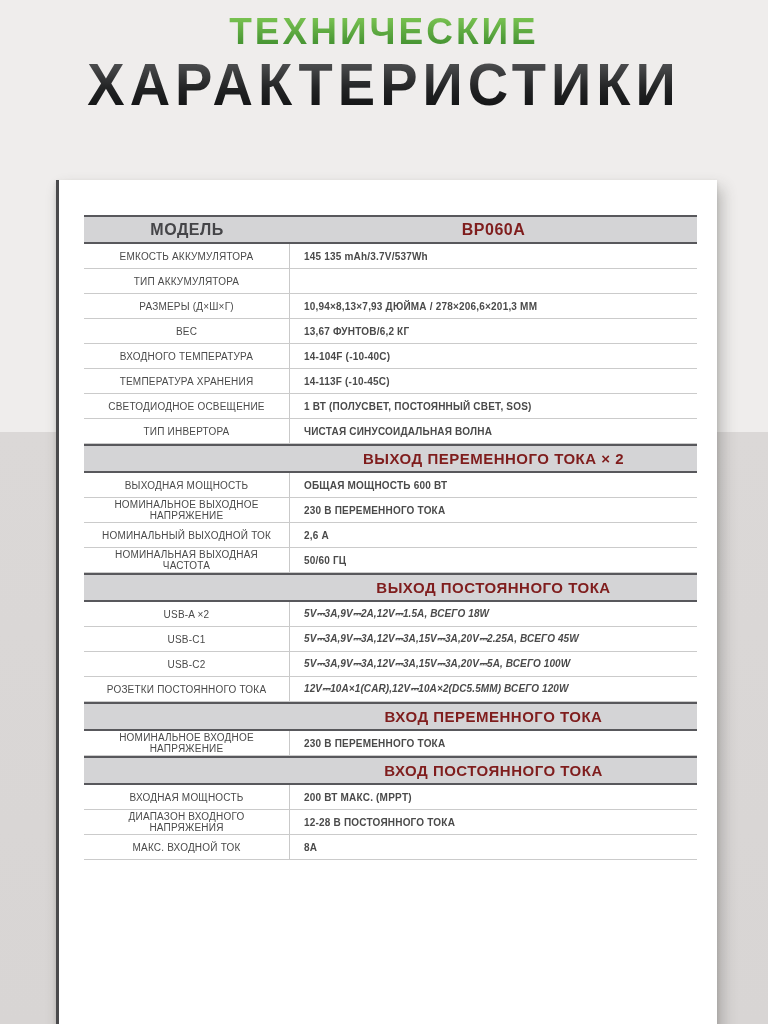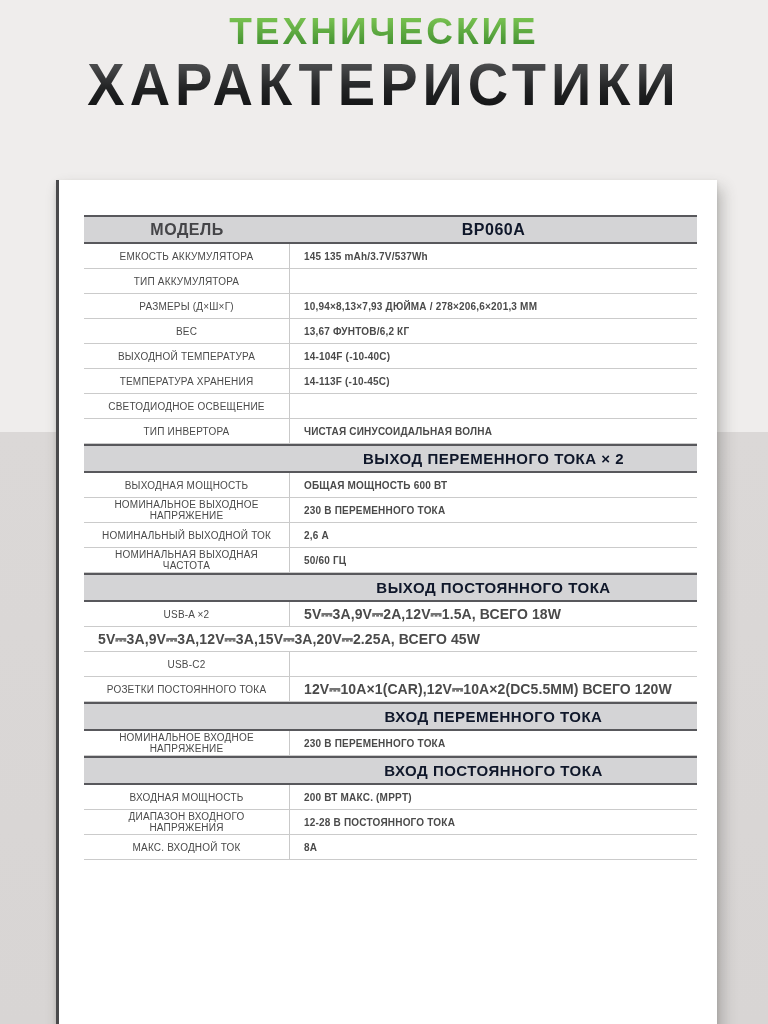--- a/index.html
+++ b/index.html
@@ -43,37 +43,37 @@
     display: flex; align-items: center; height: 29px;
     background: #d4d4d6;
     border-top: 2px solid #58585c; border-bottom: 2px solid #58585c;
   }
   .bar-cell-left {
     width: 206px; text-align: center;
     font-size: 16px; font-weight: bold; letter-spacing: 0.5px; color: #454548;
   }
   .bar-cell-right {
     flex: 1; text-align: center;
-    font-size: 16px; font-weight: bold; letter-spacing: 0.5px; color: #0f172a;
+    font-size: 16px; font-weight: bold; letter-spacing: 0.5px; color: #7f1d1d;
   }
   .section-bar .bar-cell-right { font-size: 15px; }
 
   .data-row { display: flex; align-items: stretch; height: 25px; border-bottom: 1px solid #cbcbcb; }
   .cell-label {
     width: 206px; border-right: 1px solid #c9c9c9;
     display: flex; align-items: center; justify-content: center; text-align: center;
     font-size: 10px; font-weight: normal; letter-spacing: 0.2px; color: #4a4a4a;
     padding: 0 6px;
   }
   .cell-value {
     flex: 1; display: flex; align-items: center;
     font-size: 10px; font-weight: bold; letter-spacing: 0.2px; color: #4a4a4a;
     padding-left: 14px; padding-right: 6px; white-space: nowrap;
   }
-  .cell-value.small { font-size: 14px; letter-spacing: 0.1px; }
+  .cell-value.small { font-size: 10px; letter-spacing: 0.1px; font-style: italic; }
 </style>
 </head>
 <body>
 
 <div class="title-block">
   <span class="title-line1">ТЕХНИЧЕСКИЕ</span>
   <span class="title-line2">ХАРАКТЕРИСТИКИ</span>
 </div>
 
 <div class="card">
@@ -92,29 +92,30 @@
         </div>
         <div class="data-row">
           <div class="cell-label">РАЗМЕРЫ (Д×Ш×Г)</div>
           <div class="cell-value">10,94×8,13×7,93 ДЮЙМА / 278×206,6×201,3 ММ</div>
         </div>
         <div class="data-row">
           <div class="cell-label">ВЕС</div>
           <div class="cell-value">13,67 ФУНТОВ/6,2 КГ</div>
         </div>
         <div class="data-row">
-          <div class="cell-label">ВЫХОДНОЙ ТЕМПЕРАТУРА</div>
+          <div class="cell-label">ВХОДНОГО ТЕМПЕРАТУРА</div>
           <div class="cell-value">14-104F (-10-40C)</div>
         </div>
         <div class="data-row">
           <div class="cell-label">ТЕМПЕРАТУРА ХРАНЕНИЯ</div>
           <div class="cell-value">14-113F (-10-45C)</div>
         </div>
         <div class="data-row">
           <div class="cell-label">СВЕТОДИОДНОЕ ОСВЕЩЕНИЕ</div>
+          <div class="cell-value">1 ВТ (ПОЛУСВЕТ, ПОСТОЯННЫЙ СВЕТ, SOS)</div>
         </div>
         <div class="data-row">
           <div class="cell-label">ТИП ИНВЕРТОРА</div>
           <div class="cell-value">ЧИСТАЯ СИНУСОИДАЛЬНАЯ ВОЛНА</div>
         </div>
         <div class="bar-row section-bar">
           <div class="bar-cell-left"></div>
           <div class="bar-cell-right">ВЫХОД ПЕРЕМЕННОГО ТОКА × 2</div>
         </div>
         <div class="data-row">
@@ -135,24 +136,26 @@
         </div>
         <div class="bar-row section-bar">
           <div class="bar-cell-left"></div>
           <div class="bar-cell-right">ВЫХОД ПОСТОЯННОГО ТОКА</div>
         </div>
         <div class="data-row">
           <div class="cell-label">USB-A ×2</div>
           <div class="cell-value small">5V⎓3A,9V⎓2A,12V⎓1.5A, ВСЕГО 18W</div>
         </div>
         <div class="data-row">
+          <div class="cell-label">USB-C1</div>
           <div class="cell-value small">5V⎓3A,9V⎓3A,12V⎓3A,15V⎓3A,20V⎓2.25A, ВСЕГО 45W</div>
         </div>
         <div class="data-row">
           <div class="cell-label">USB-C2</div>
+          <div class="cell-value small">5V⎓3A,9V⎓3A,12V⎓3A,15V⎓3A,20V⎓5A, ВСЕГО 100W</div>
         </div>
         <div class="data-row">
           <div class="cell-label">РОЗЕТКИ ПОСТОЯННОГО ТОКА</div>
           <div class="cell-value small">12V⎓10A×1(CAR),12V⎓10A×2(DC5.5MM) ВСЕГО 120W</div>
         </div>
         <div class="bar-row section-bar">
           <div class="bar-cell-left"></div>
           <div class="bar-cell-right">ВХОД ПЕРЕМЕННОГО ТОКА</div>
         </div>
         <div class="data-row">

